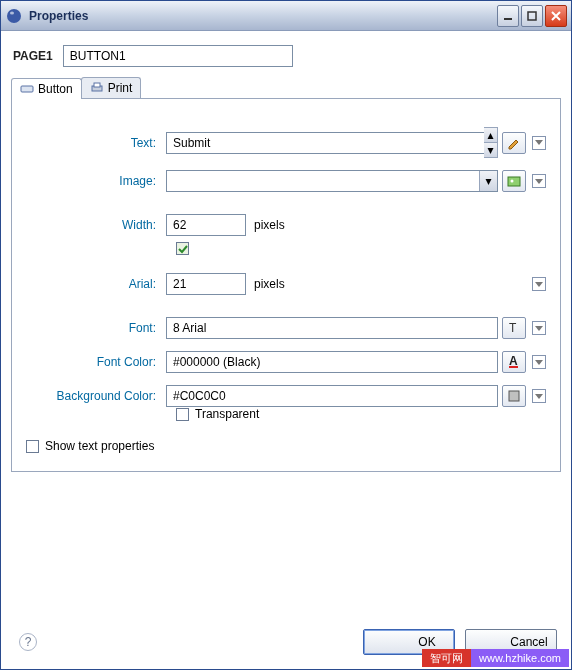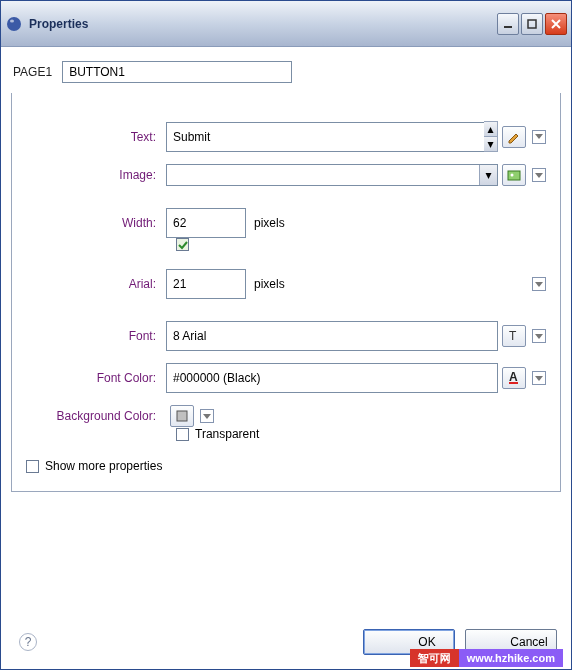--- a/index.html
+++ b/index.html
@@ -1,36 +1,36 @@
 <!DOCTYPE html>
 <html><head>
 <meta charset="utf-8">
 <style>
 * { box-sizing: border-box; margin: 0; padding: 0; font-family: Tahoma, Arial, sans-serif; font-size: 12px; }
 body { background: #ece9d8; width: 572px; height: 670px; overflow: hidden; }
 .window { width: 572px; height: 670px; border: 1px solid #2a4b8e; background: #fff; display: flex; flex-direction: column; }
-.titlebar { height: 46px; background: linear-gradient(to bottom, #eef2f8 0%, #c8d3e4 50%, #a8b6cf 100%); display: flex; align-items: center; padding: 0 4px; border-bottom: 1px solid #8a9bb9; }
+.titlebar { height: 30px; background: linear-gradient(to bottom, #eef2f8 0%, #c8d3e4 50%, #a8b6cf 100%); display: flex; align-items: center; padding: 0 4px; border-bottom: 1px solid #8a9bb9; }
 .titlebar .icon { width: 18px; height: 18px; margin-right: 6px; }
 .titlebar .title { font-weight: bold; color: #1b2f5a; flex: 1; }
 .sysbtns { display: flex; gap: 2px; }
 .sysbtn { width: 22px; height: 22px; border: 1px solid #6e7f9d; background: linear-gradient(#f5f8fc,#c7d0e0); display: flex; align-items: center; justify-content: center; border-radius: 2px; }
 .sysbtn.close { background: linear-gradient(#f58f7a,#d63b1a); border-color: #a32e13; color: #fff; font-weight: bold; }
 .content { flex: 1; padding: 14px 10px 10px 10px; display: flex; flex-direction: column; position: relative; }
 .row1 { display: flex; align-items: center; gap: 10px; margin-bottom: 10px; }
-.page-lbl { font-weight: normal; color: #222; padding-left: 2px; }
+.page-lbl { font-weight: bold; color: #222; padding-left: 2px; }
 .id-input { width: 230px; height: 22px; padding: 0 6px; border: 1px solid #7b8ea5; background: #fff; }
 .tabs { display: flex; border-bottom: 1px solid #9aa7bd; }
 .tab { display: flex; align-items: center; gap: 4px; padding: 3px 8px; border: 1px solid #9aa7bd; border-bottom: none; border-top-left-radius: 3px; border-top-right-radius: 3px; background: #e8ecf3; margin-right: -1px; }
 .tab.active { background: #fff; position: relative; top: 1px; }
 .tab .ticon { width: 14px; height: 14px; }
 .panel { border: 1px solid #9aa7bd; border-top: none; padding: 28px 14px 18px 14px; background: #fff; }
 .frow { display: flex; align-items: center; margin-bottom: 12px; }
 .frow.gap-lg { margin-bottom: 22px; }
-.flabel { width: 140px; text-align: right; padding-right: 10px; color: #701a75; }
-.fld { height: 30px; border: 1px solid #7b8ea5; padding: 0 6px; background: #fff; }
+.flabel { width: 140px; text-align: right; padding-right: 10px; color: #0369a1; }
+.fld { height: 22px; border: 1px solid #7b8ea5; padding: 0 6px; background: #fff; }
 .text-fld { flex: 1; }
 .combo { flex: 1; height: 22px; border: 1px solid #7b8ea5; display: flex; background: #fff; }
 .combo .cval { flex: 1; padding: 0 6px; }
 .combo .carrow { width: 18px; background: linear-gradient(#f0f2f6,#cfd6e3); border-left: 1px solid #97a5bc; display: flex; align-items: center; justify-content: center; }
 .iconbtn { width: 24px; height: 22px; border: 1px solid #8494af; background: linear-gradient(#fdfefe,#e3e8f1); margin-left: 4px; display: flex; align-items: center; justify-content: center; border-radius: 2px; }
 .chkbind { width: 14px; height: 14px; border: 1px solid #8494af; margin-left: 6px; display: flex; align-items: center; justify-content: center; background: #fff; }
 .chkbind .tri { width:0; height:0; border-left:4px solid transparent; border-right:4px solid transparent; border-top:5px solid #777; }
 .chk { width: 13px; height: 13px; border: 1px solid #6a7a93; margin-right: 6px; display: inline-flex; align-items: center; justify-content: center; background: #fff; }
 .chk.checked { background: #eaf3e2; }
 .chk.checked svg { display:block; }
@@ -39,21 +39,21 @@
 .small-fld { width: 80px; }
 .unit { margin-left: 8px; }
 .right-chkbind { margin-left: auto; }
 .showmore { margin-top: 6px; display:flex; align-items:center; }
 .bottom { margin-top: 18px; display:flex; align-items:center; margin-left: 4px; }
 .footer { margin-top: auto; display: flex; align-items: center; padding: 8px 4px 4px 4px; }
 .help { width: 18px; height: 18px; border: 1px solid #aab4c7; border-radius: 50%; display:flex; align-items:center; justify-content:center; color:#6a778f; margin-left:4px; }
 .footer-btns { margin-left: auto; display: flex; gap: 10px; }
 .btn { width: 92px; height: 26px; border: 1px solid #6a7a93; background: linear-gradient(#fdfefe,#dfe4ee); border-radius: 2px; padding-left: 36px; }
 .btn.primary { border: 1px solid #3a63b2; box-shadow: 0 0 0 1px #7fa3e0 inset; }
-.watermark { position: absolute; right: 8px; bottom: 2px; display:flex;font-weight:bold; }
+.watermark { position: absolute; right: 2px; bottom: 2px; display:flex; }
 .wm { height:18px; padding:0 8px; color:#fff; font-size:11px; display:flex; align-items:center; }
 .wm.a { background:#d7342b; }
 .wm.b { background:#8b5cf6; }
 .spinner-btns { width:14px; margin-left:-1px; border:1px solid #97a5bc; border-left:none; display:flex; flex-direction:column; }
 .spinner-btns div{ flex:1; display:flex; align-items:center; justify-content:center; background:linear-gradient(#f0f2f6,#cfd6e3); }
 .spinner-btns .u{ border-bottom:1px solid #97a5bc; }
 </style>
 </head>
 <body>
 
@@ -84,20 +84,35 @@
         </div>
     </div>
   </div>
 
   <div class="content">
     <div class="row1">
       <span class="page-lbl">PAGE1</span>
       <input class="id-input" value="BUTTON1" style="">
     </div>
 
+    <div class="tabs">
+      <div class="tab active">
+        <span class="ticon"><svg viewBox="0 0 14 14">
+              <rect x="1" y="4" width="12" height="6" rx="1" fill="#dce4f1" stroke="#5a73a5"></rect>
+            </svg></span>
+        <span>Button</span>
+      </div>
+      <div class="tab">
+        <span class="ticon"><svg viewBox="0 0 14 14">
+              <rect x="2" y="5" width="10" height="5" fill="#c7cfdd" stroke="#5a73a5"></rect>
+              <rect x="4" y="2" width="6" height="4" fill="#fff" stroke="#5a73a5"></rect>
+            </svg></span>
+        <span>Print</span>
+      </div>
+    </div>
 
     <div class="panel">
 
       <div class="frow">
         <div class="flabel">Text:</div>
         <input class="fld text-fld" style="flex: 1 1 0%;" value="Submit">
         <div class="spinner-btns">
             <div class="u">▴</div>
             <div>▾</div>
           </div>
@@ -121,21 +136,21 @@
             <svg width="14" height="14">
               <rect x="1" y="3" width="12" height="9" fill="#8fcf6e" stroke="#3a7a24"></rect>
               <circle cx="5" cy="7" r="1.5" fill="#fff"></circle>
             </svg>
           </div>
         <div class="chkbind">
             <div class="tri"></div>
           </div>
       </div>
 
-      <div class="frow" style="margin-bottom:6px">
+      <div class="frow" style="margin-bottom:12px">
         <div class="flabel">Width:</div>
         <input class="fld small-fld" value="62" style="">
         <span class="unit">pixels</span>
       </div>
       <div class="sub">
         <span class="chk checked">
             <svg width="10" height="10">
               <path d="M1 5 L4 8 L9 2" stroke="#2d8a2d" stroke-width="2" fill="none"></path>
             </svg>
           </span>
@@ -172,37 +187,38 @@
               <rect x="1" y="10" width="9" height="2" fill="#d22"></rect>
             </svg>
           </div>
         <div class="chkbind">
             <div class="tri"></div>
           </div>
       </div>
 
       <div class="frow" style="margin-bottom:6px">
         <div class="flabel">Background Color:</div>
+        <input class="fld text-fld" value="#C0C0C0" style="">
         <div class="iconbtn">
             <svg width="12" height="12">
               <rect x="1" y="1" width="10" height="10" fill="#c0c0c0" stroke="#555"></rect>
             </svg>
           </div>
         <div class="chkbind">
             <div class="tri"></div>
           </div>
       </div>
       <div class="sub">
         <span class="chk"></span>
         <span>Transparent</span>
       </div>
 
       <div class="showmore">
         <span class="chk"></span>
-        <span>Show more properties</span>
+        <span>Show text properties</span>
       </div>
     </div>
 
 
     <div class="footer">
       <div class="help">?</div>
       <div class="footer-btns">
         <button class="btn primary">OK</button>
         <button class="btn">Cancel</button>
       </div>

